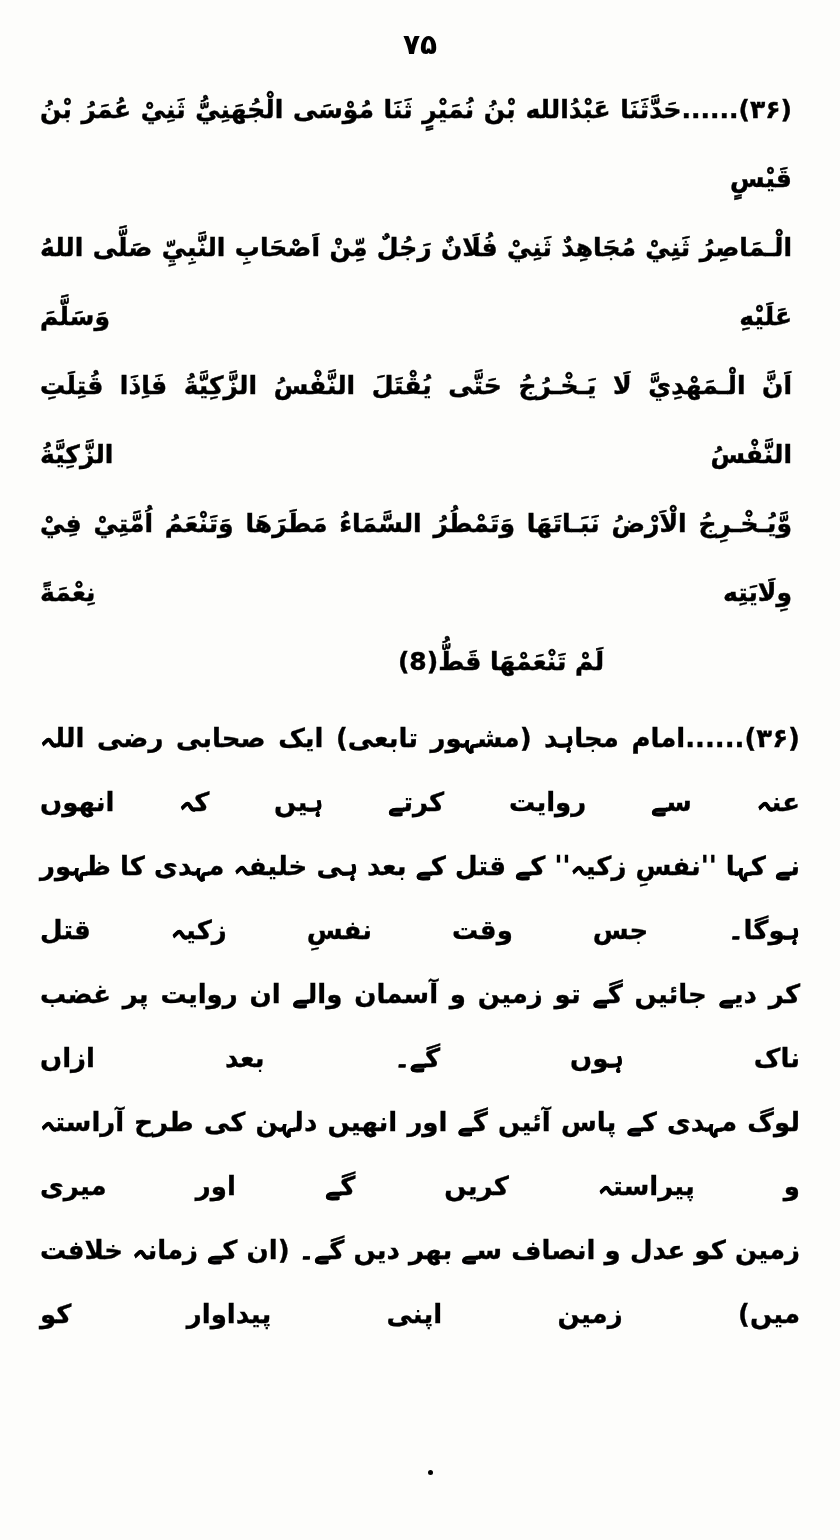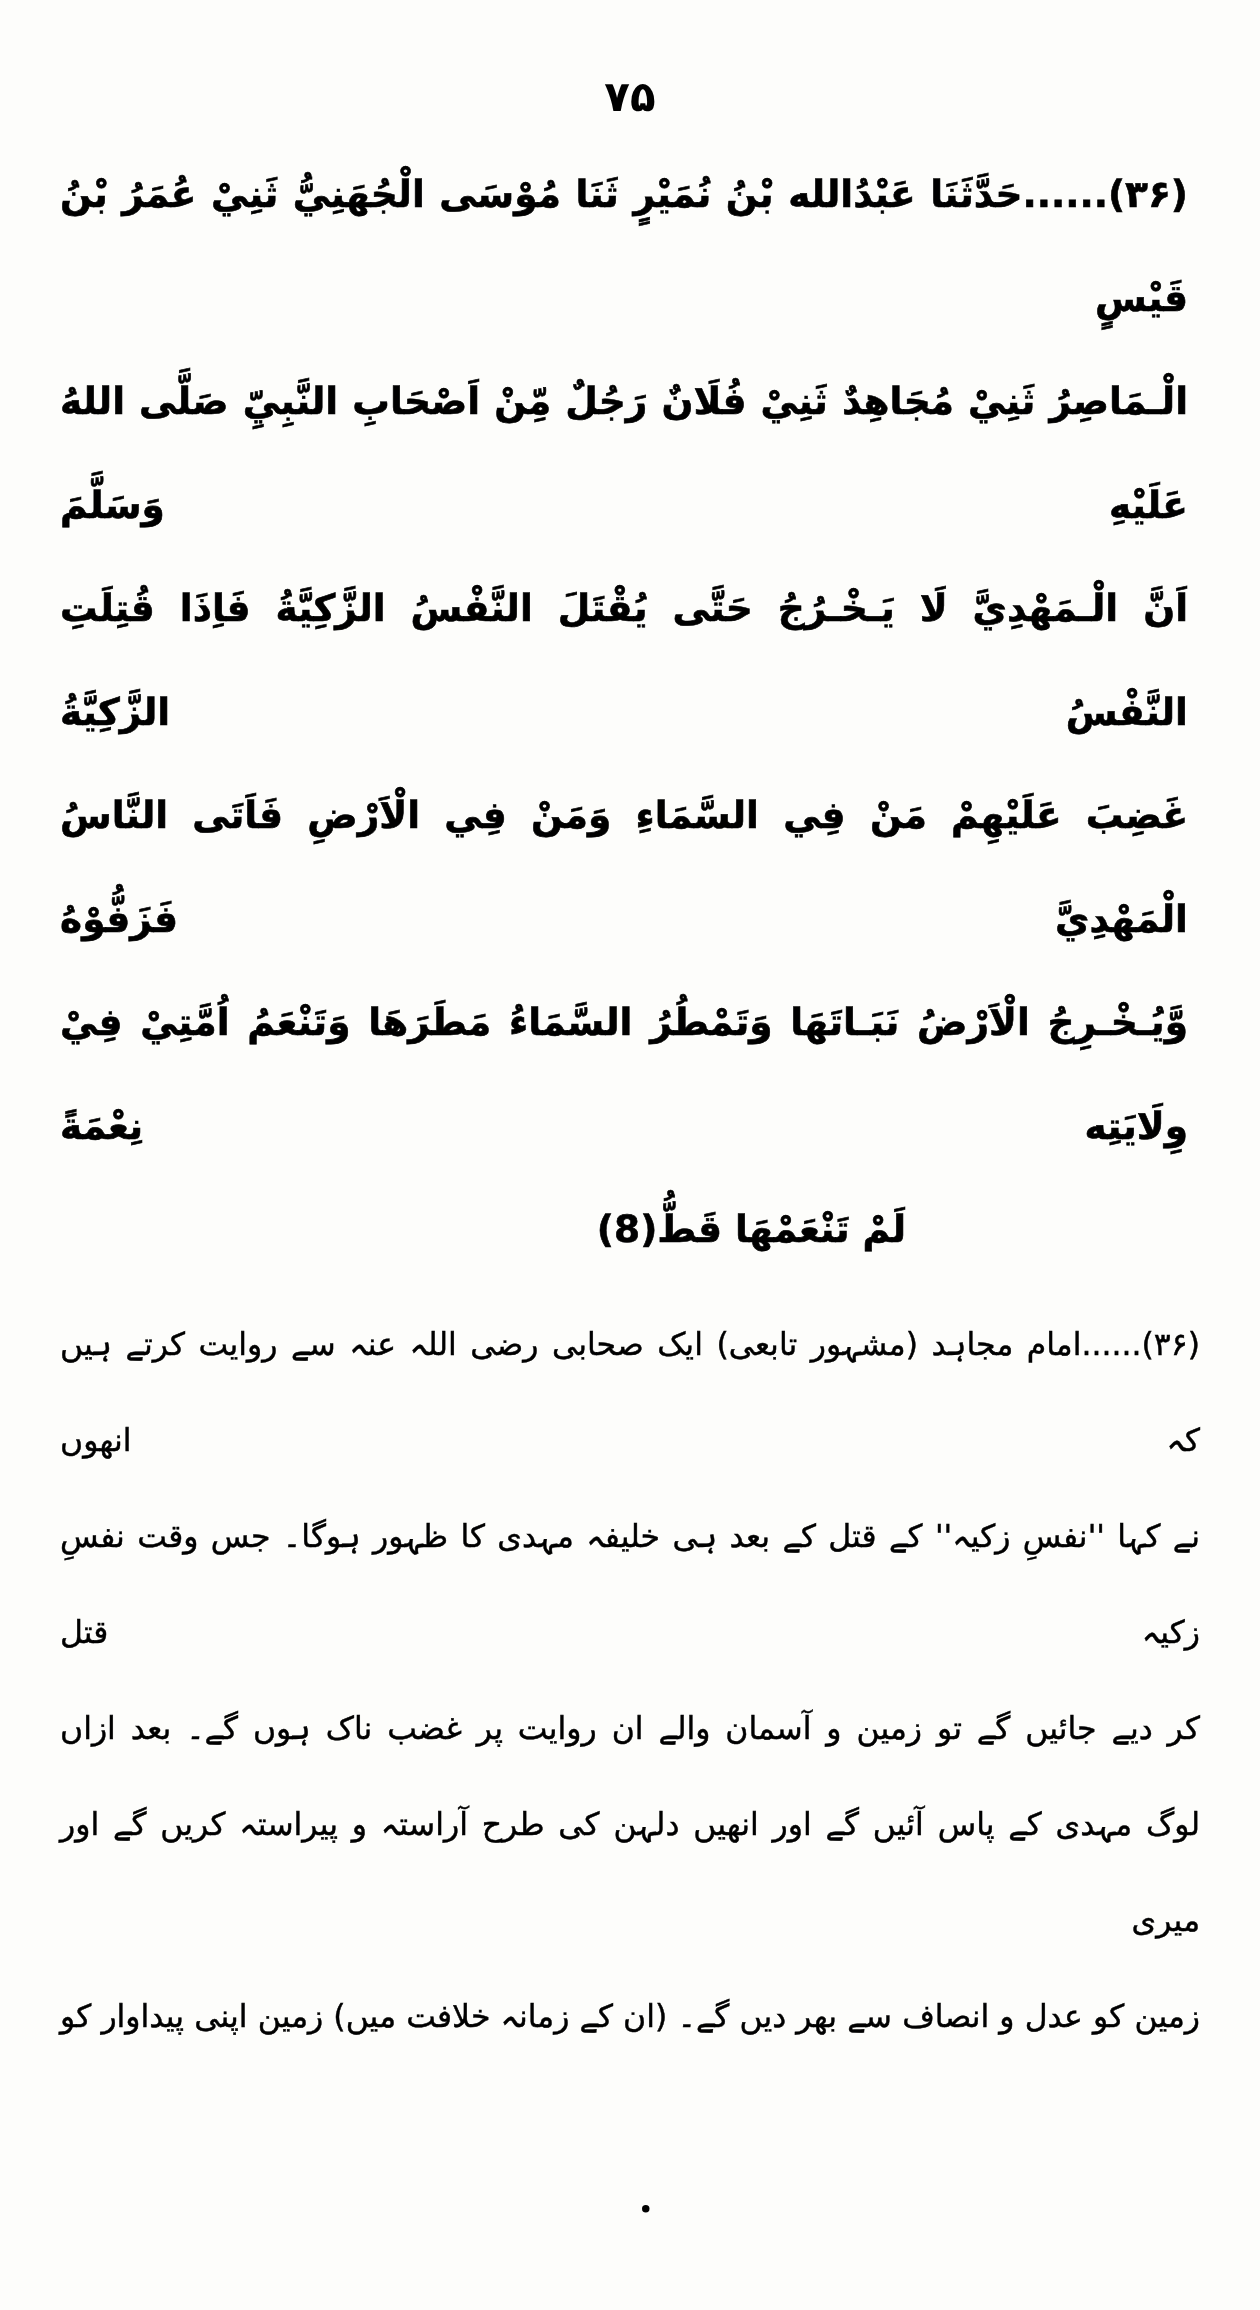--- a/index.html
+++ b/index.html
@@ -7,21 +7,21 @@
     position:relative;
     width:840px;height:1540px;
     margin:0 auto;
     background:#fdfdfb;
     color:#000;
     font-family:"DejaVu Sans",sans-serif;
     overflow:hidden;
     box-sizing:border-box;
   }
   .pageno{
-    padding-top:48px;
+    padding-top:28px;
     text-align:center;
     font-size:28px;
     font-weight:700;
     letter-spacing:3px;
   }
   
   .arabic-block{padding:14px 48px 0 40px;}
   .ar-line{
     direction:rtl;
     font-weight:700;
@@ -32,22 +32,22 @@
     -webkit-text-stroke:.4px #000;
   }
   .ar-line.ar-last{
     text-align-last:center;
     padding-left:170px;
   }
   
   .urdu-block{padding:10px 40px 0 40px;}
   .ur-line{
     direction:rtl;
-    font-weight:400;
-    font-size:21px;
+    font-weight:700;
+    font-size:26px;
     line-height:64px;
     text-align:justify;
     text-align-last:justify;
     -webkit-text-stroke:.3px #000;
   }
   
   .artifact-dot{
     position:absolute;
     left:428px;top:1470px;
     width:5px;height:5px;
@@ -58,21 +58,20 @@
 <body>
 
 <div class="page">
 
   <div class="pageno">۷۵</div>
 
   <div class="arabic-block">
     <div class="ar-line">(۳۶)......حَدَّثَنَا عَبْدُالله بْنُ نُمَيْرٍ ثَنَا مُوْسَى الْجُهَنِيُّ ثَنِيْ عُمَرُ بْنُ قَيْسٍ</div>
     <div class="ar-line">الْـمَاصِرُ ثَنِيْ مُجَاهِدٌ ثَنِيْ فُلَانٌ رَجُلٌ مِّنْ اَصْحَابِ النَّبِيِّ صَلَّى اللهُ عَلَيْهِ وَسَلَّمَ</div>
     <div class="ar-line">اَنَّ الْـمَهْدِيَّ لَا يَـخْـرُجُ حَتَّى يُقْتَلَ النَّفْسُ الزَّكِيَّةُ فَاِذَا قُتِلَتِ النَّفْسُ الزَّكِيَّةُ</div>
-    <div class="ar-line">غَضِبَ عَلَيْهِمْ مَنْ فِي السَّمَاءِ وَمَنْ فِي الْاَرْضِ فَاَتَى النَّاسُ الْمَهْدِيَّ فَزَفُّوْهُ</div>
     <div class="ar-line">وَّيُـخْـرِجُ الْاَرْضُ نَبَـاتَهَا وَتَمْطُرُ السَّمَاءُ مَطَرَهَا وَتَنْعَمُ اُمَّتِيْ فِيْ وِلَايَتِه نِعْمَةً</div>
     <div class="ar-line ar-last">لَمْ تَنْعَمْهَا قَطُّ(8)</div>
   </div>
 
   <div class="urdu-block">
     <div class="ur-line">(۳۶)......امام مجاہد (مشہور تابعی) ایک صحابی رضی اللہ عنہ سے روایت کرتے ہیں کہ انھوں</div>
     <div class="ur-line">نے کہا ''نفسِ زکیہ'' کے قتل کے بعد ہی خلیفہ مہدی کا ظہور ہوگا۔ جس وقت نفسِ زکیہ قتل</div>
     <div class="ur-line">کر دیے جائیں گے تو زمین و آسمان والے ان روایت پر غضب ناک ہوں گے۔ بعد ازاں</div>
     <div class="ur-line">لوگ مہدی کے پاس آئیں گے اور انھیں دلہن کی طرح آراستہ و پیراستہ کریں گے اور میری</div>
     <div class="ur-line">زمین کو عدل و انصاف سے بھر دیں گے۔ (ان کے زمانہ خلافت میں) زمین اپنی پیداوار کو</div>

